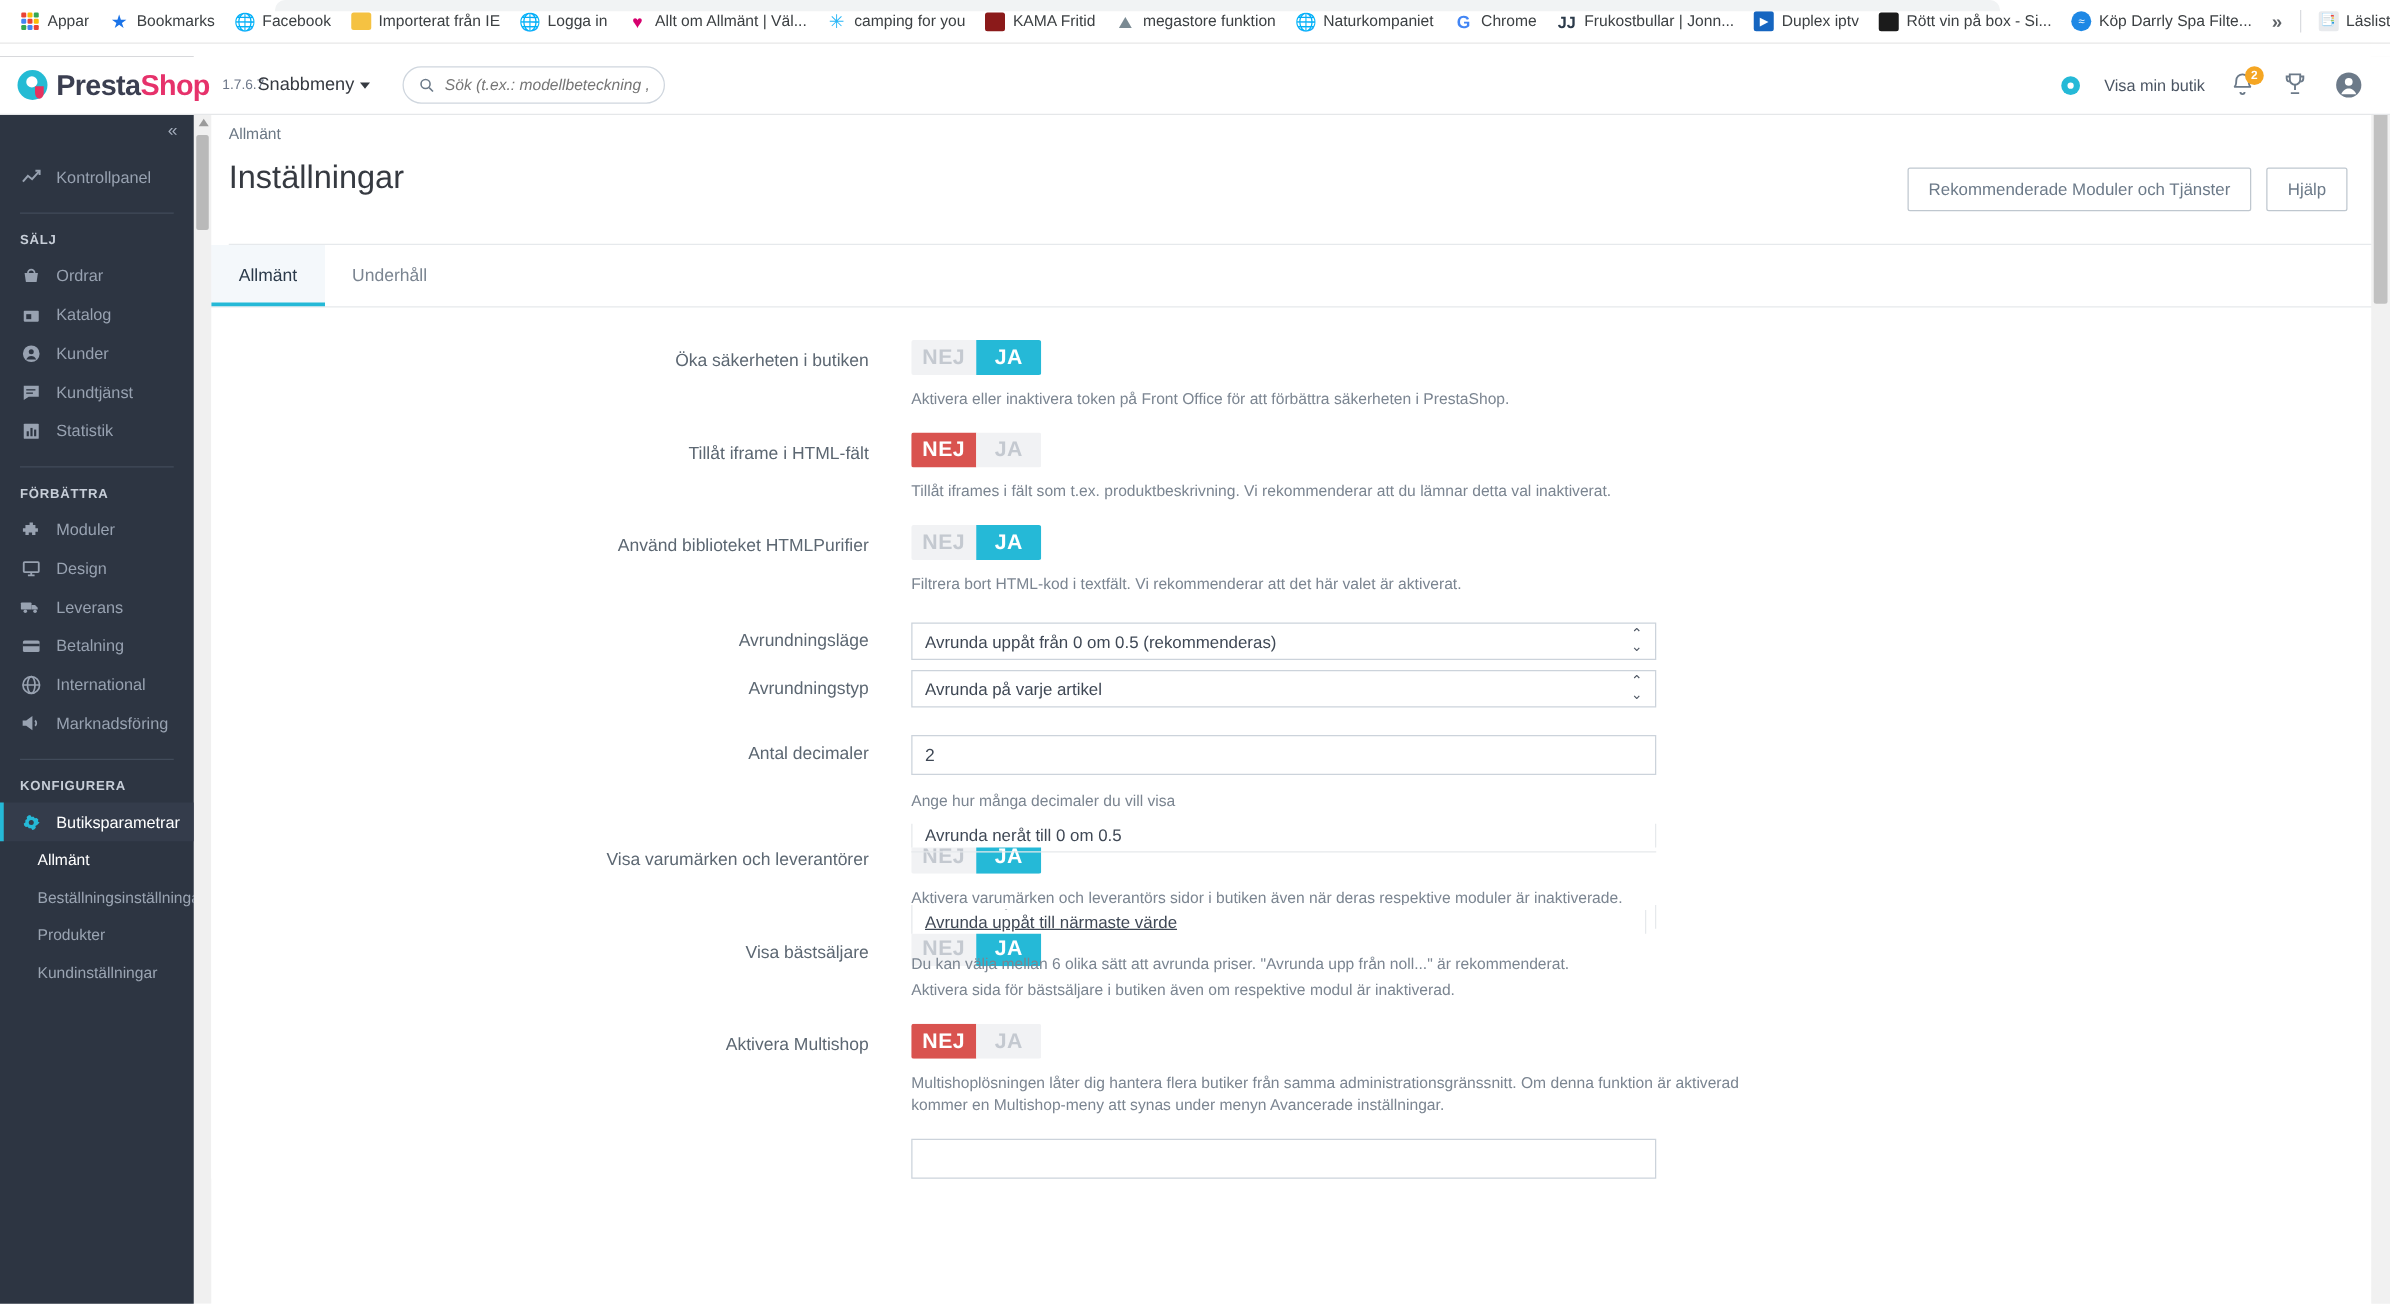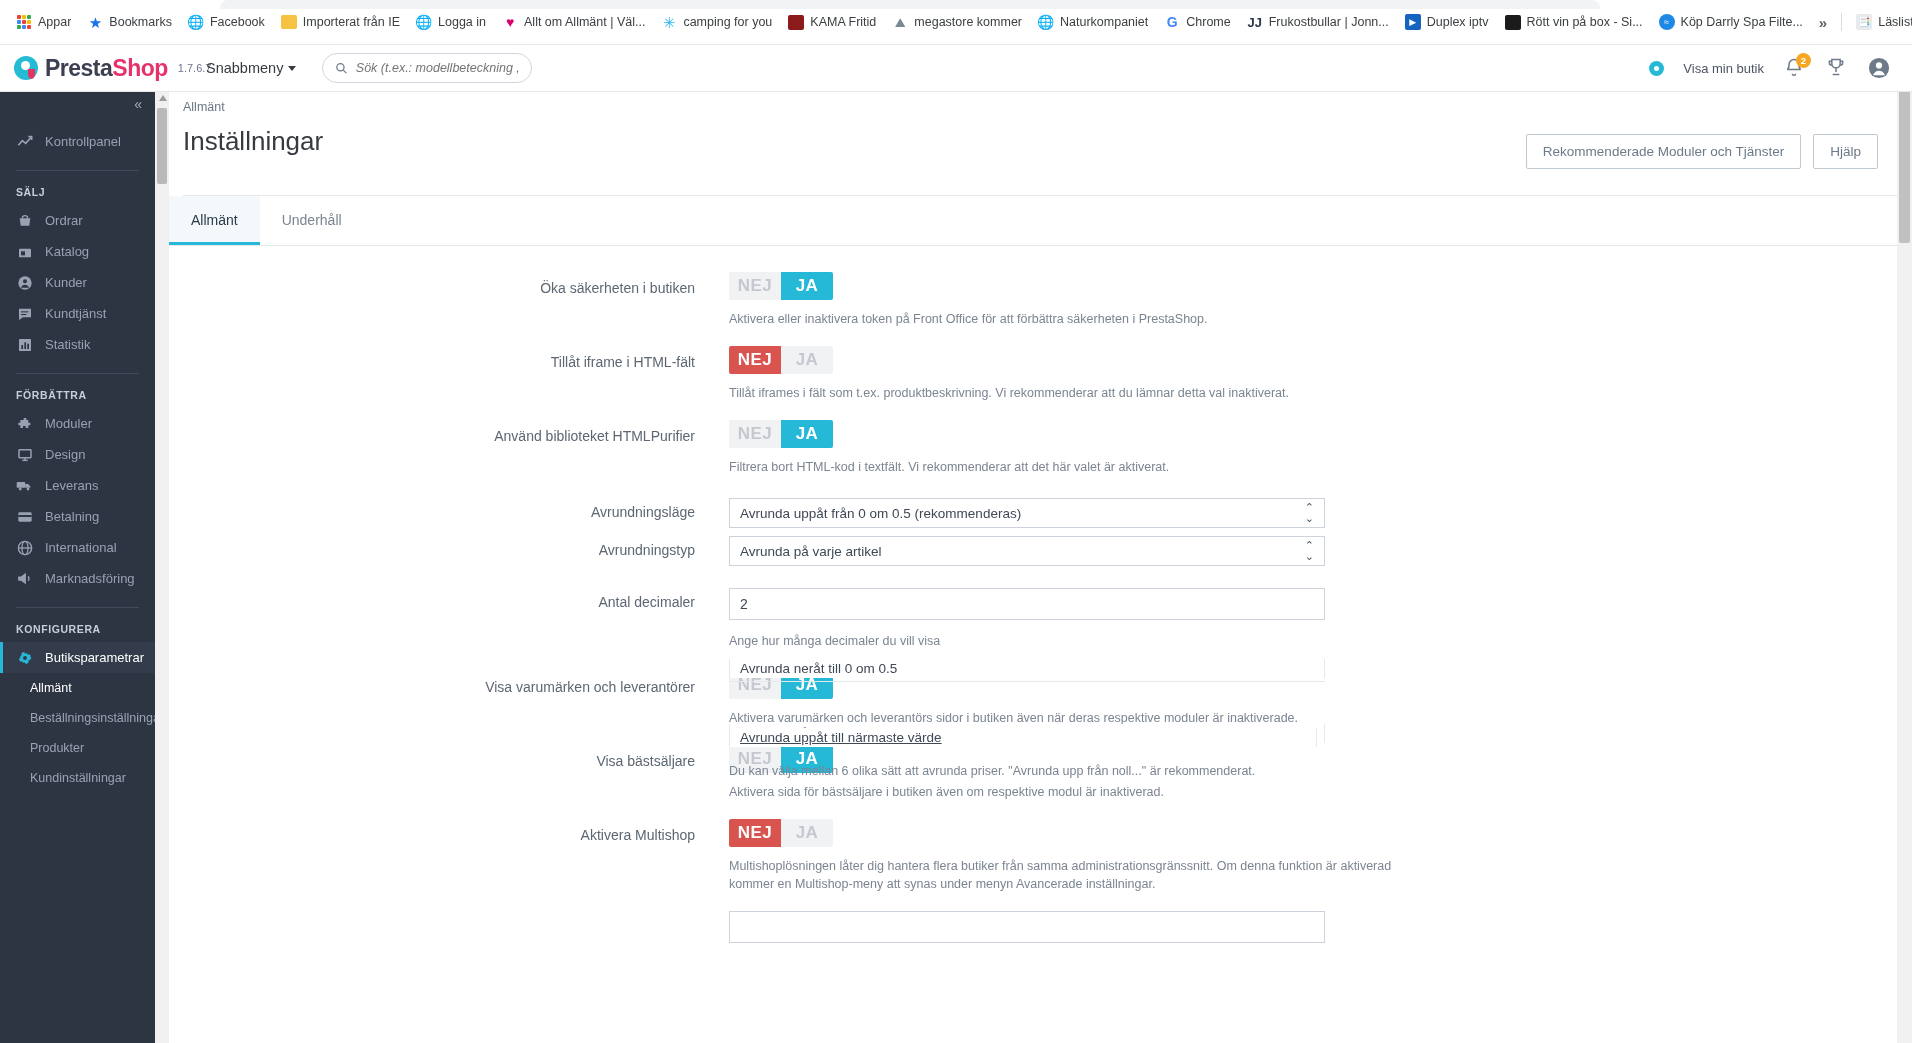--- a/index.html
+++ b/index.html
@@ -4,21 +4,21 @@
 <style>
   * { box-sizing: border-box; margin: 0; padding: 0; }
   html, body {
     width: 1912px; height: 1043px;
     font-family: "Liberation Sans", sans-serif;
     background: #ffffff; overflow: hidden;
   }
 
   
   .browser-bar {
-    position: absolute; top: 0; left: 0; width: 1912px; height: 45px;
+    position: absolute; top: 0; left: 0; width: 1912px; height: 35px;
     background: #ffffff; display: flex; align-items: center;
     padding: 0 8px; gap: 0px; border-bottom: 1px solid #e8e8e8;
     overflow: hidden; white-space: nowrap;
   }
   .tabstrip-ghost {
     position: absolute; top: 0; left: 220px; width: 1380px; height: 9px;
     background: #f1f3f4; border-radius: 8px 8px 0 0;
   }
   .bm {
     display: inline-flex; align-items: center; gap: 6px;
@@ -277,21 +277,21 @@
     <span class="lbl">camping for you</span>
   </div>
 
   <div class="bm">
     <span class="ficon" style="background:#8b1a1a;width:12px;height:15px"></span>
     <span class="lbl">KAMA Fritid</span>
   </div>
 
   <div class="bm">
     <span class="ficon" style="color:#7a8a93;font-size:13px">⛰</span>
-    <span class="lbl">megastore kommer</span>
+    <span class="lbl">megastore funktion</span>
   </div>
 
   <div class="bm">
     <span class="ficon" style="color:#5f6368;font-size:14px">🌐</span>
     <span class="lbl">Naturkompaniet</span>
   </div>
 
   <div class="bm">
     <span class="ficon" style="color:#4285f4;font-size:14px;font-weight:bold">G</span>
     <span class="lbl">Chrome</span>

